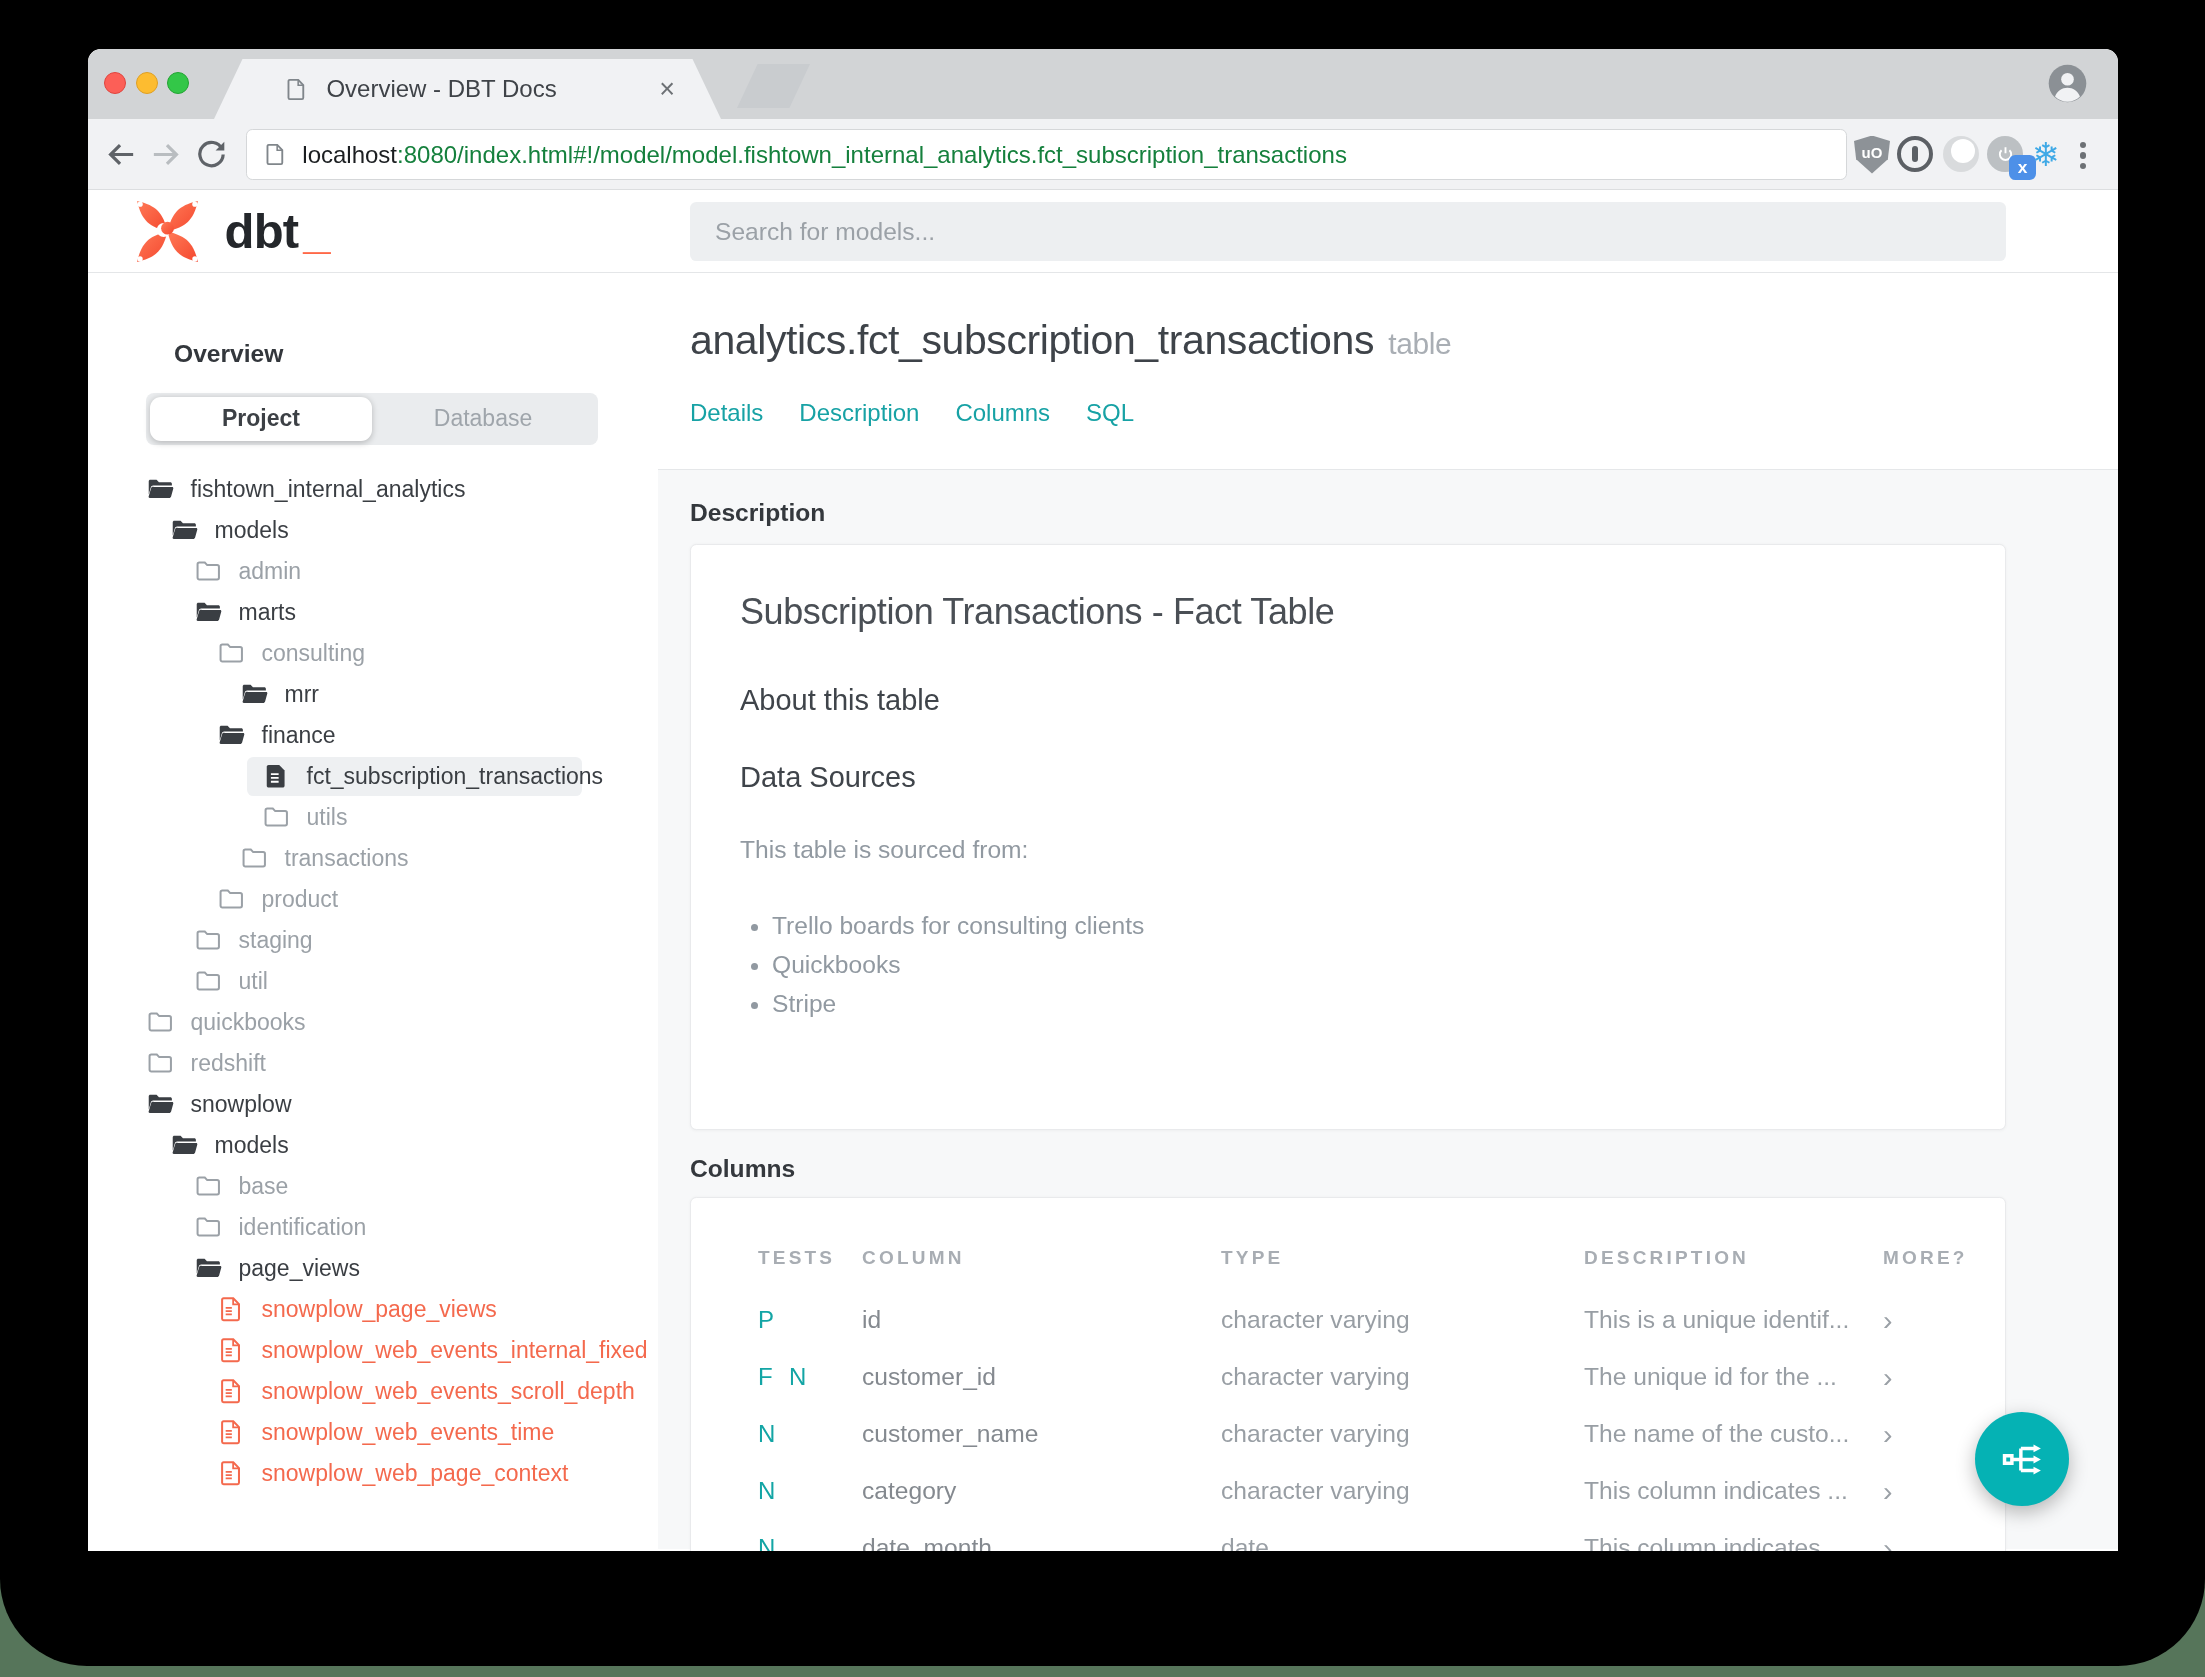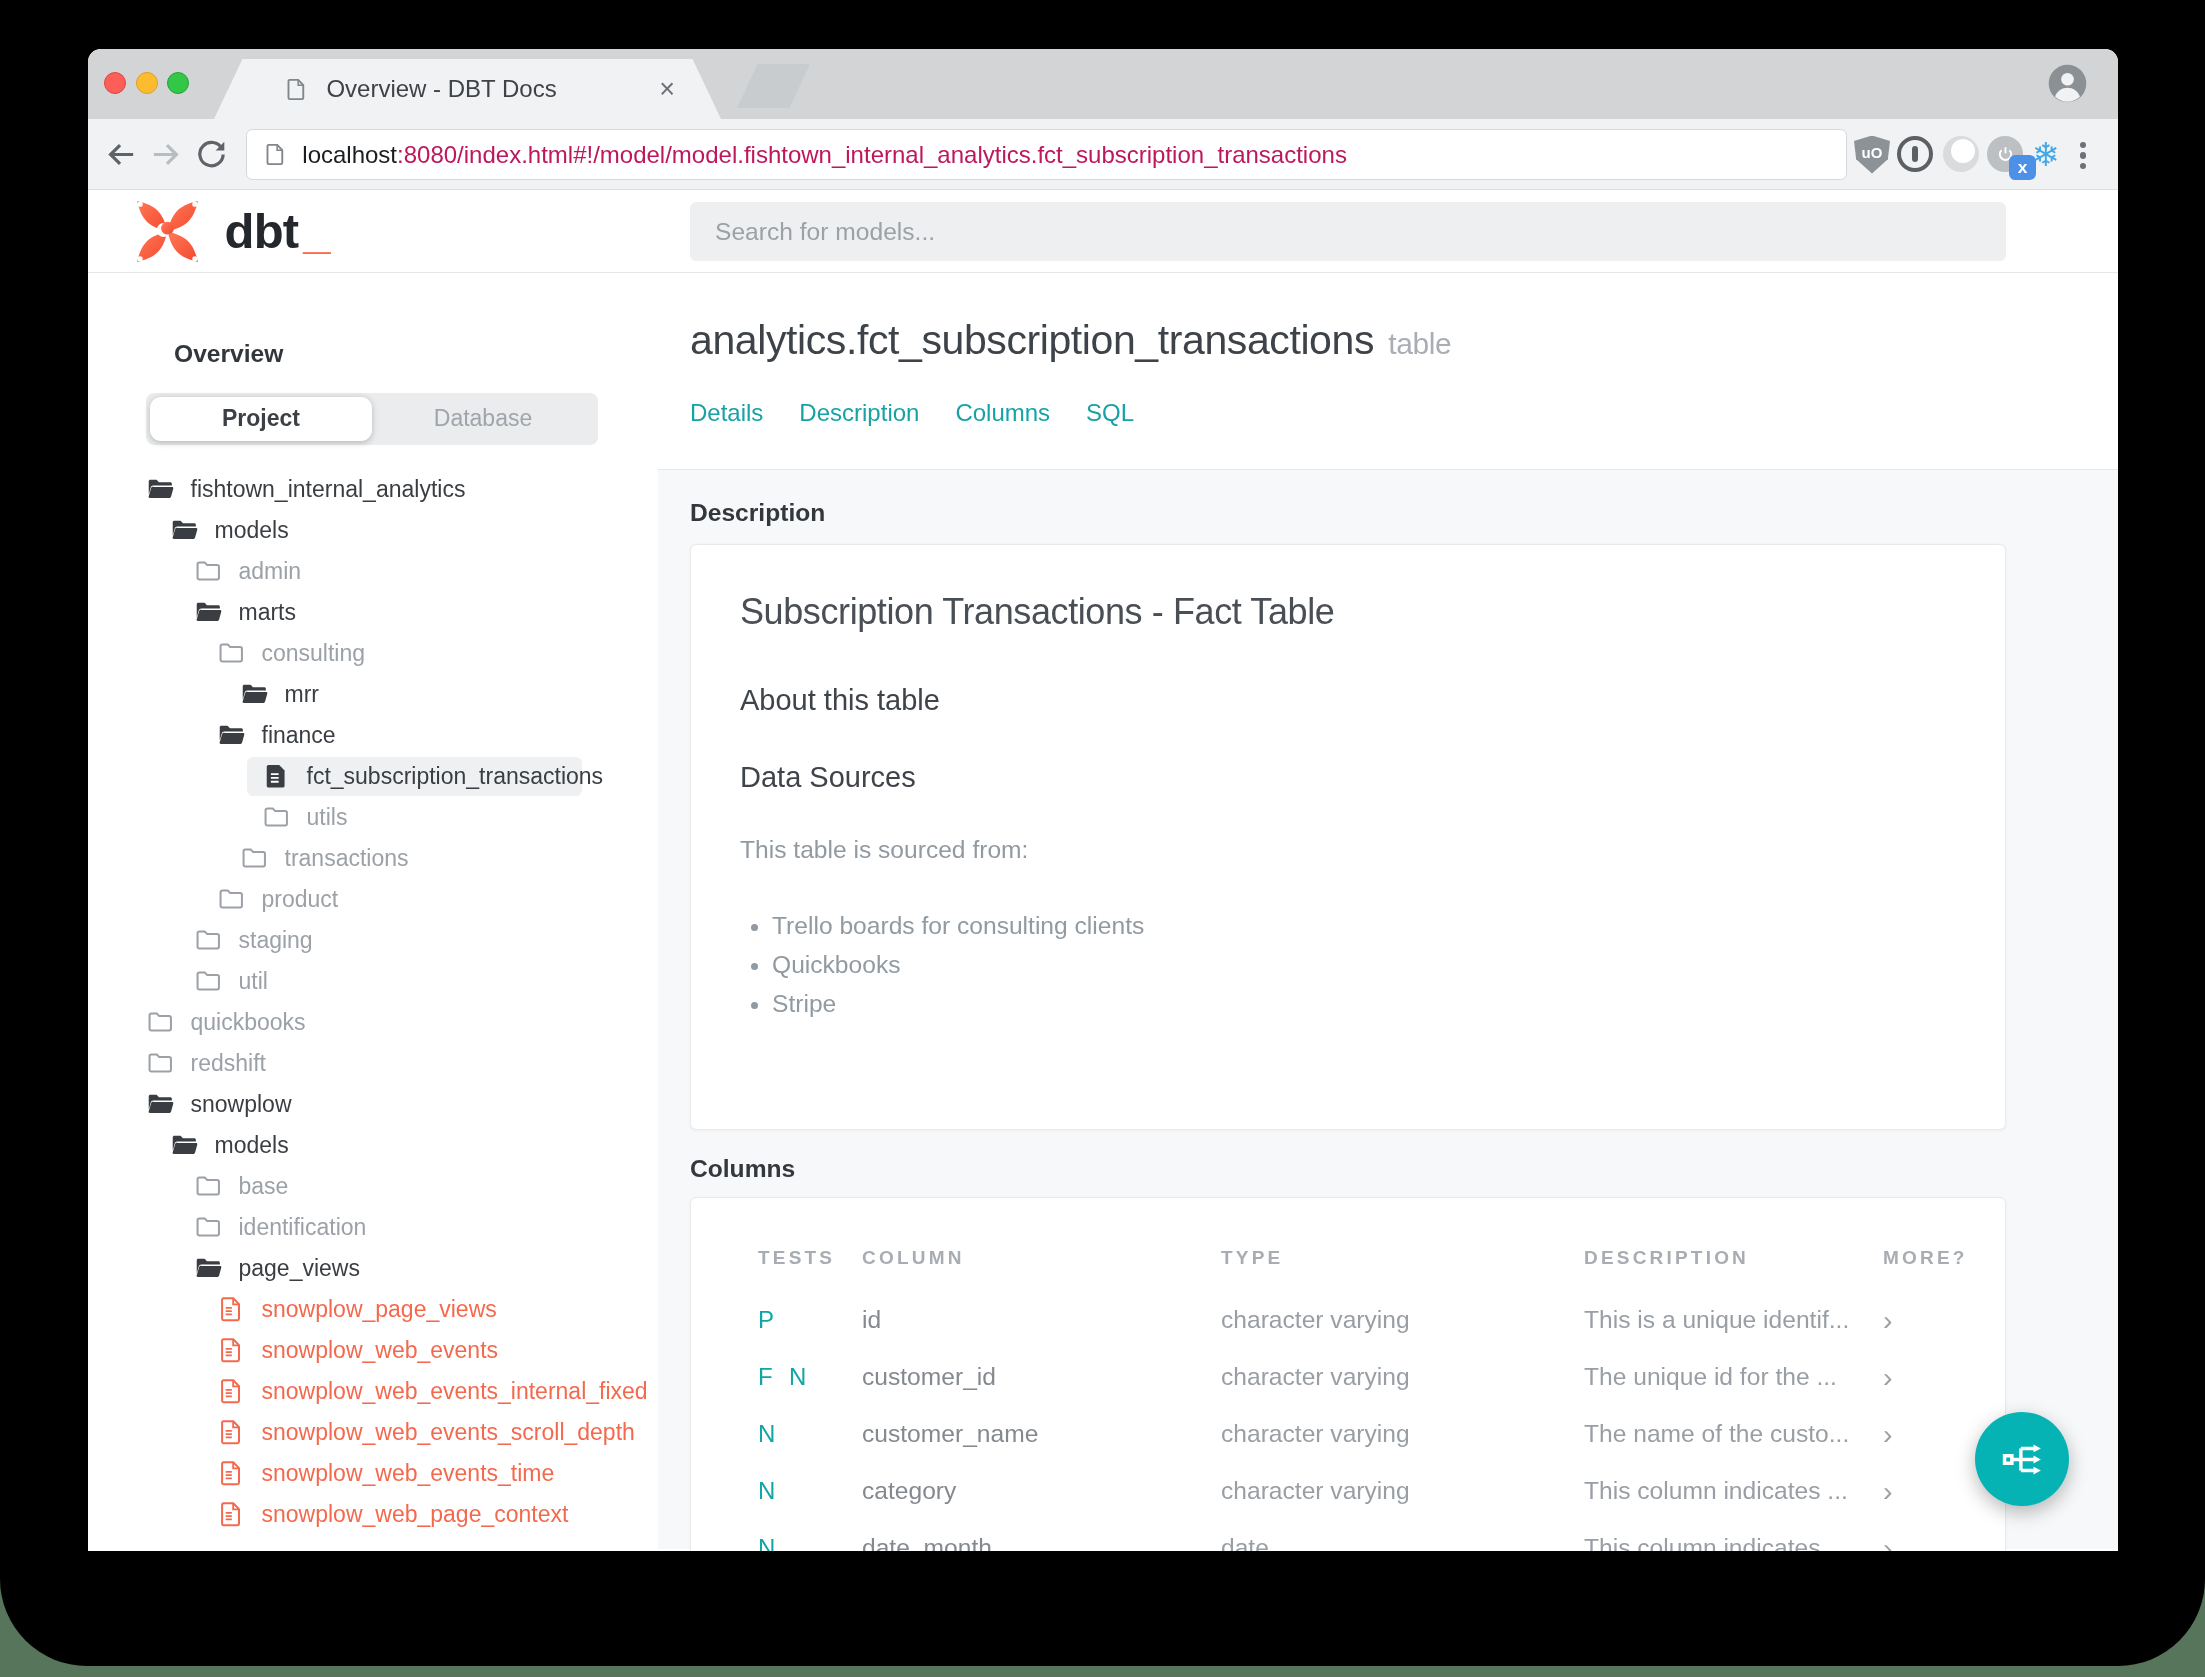--- a/index.html
+++ b/index.html
@@ -26,21 +26,21 @@
             -webkit-clip-path:polygon(20.6px 0, 100% 0, calc(100% - 20.6px) 100%, 0 100%);
             clip-path:polygon(20.6px 0, 100% 0, calc(100% - 20.6px) 100%, 0 100%); }
   .avatar { position:absolute; right:30px; top:14.3px; width:41px; height:41px; color:#8b9095; }
 
   .toolbar { position:relative; height:71px; background:#f1f2f4; border-bottom:1.6px solid #dcdee0; }
   .navbtn { position:absolute; top:18px; width:35px; height:35px; }
   .urlbar { position:absolute; left:158px; top:10.3px; width:1601px; height:51px; background:#fff; border:1.6px solid #d5d7d9; border-radius:6.3px; display:flex; align-items:center; padding:0 16px; }
   .url-doc { width:25px; height:25px; color:#80868b; flex:none; }
   .urltext { margin-left:14.3px; font-size:24px; white-space:nowrap; overflow:hidden; }
   .url-host { color:#1b1e21; }
-  .url-rest { color:#be185d; }
+  .url-rest { color:#15803d; }
   .ext { position:absolute; top:16.6px; width:38px; height:38px; }
   .shield { width:36px; height:38px; background:#8d9297; -webkit-clip-path:polygon(50% 0,100% 14%,94% 62%,50% 100%,6% 62%,0 14%); clip-path:polygon(50% 0,100% 14%,94% 62%,50% 100%,6% 62%,0 14%); color:#fff; font-size:15px; font-weight:bold; text-align:center; line-height:33px; }
   .ring { width:36px; height:36px; border:4px solid #5c6065; border-radius:50%; position:relative; }
   .ring::after { content:""; position:absolute; left:11px; top:6.3px; width:6.3px; height:16px; background:#5c6065; border-radius:3.2px; }
   .swirl { width:36px; height:36px; border-radius:50%; background:#d9dbdd; position:relative; overflow:hidden; }
   .swirl::after { content:""; position:absolute; left:8px; top:3.2px; width:24px; height:24px; border-radius:50%; background:#fff; }
   .powerwrap { position:relative; width:38px; height:38px; }
   .powercircle { width:36px; height:36px; border-radius:50%; background:#bcc0c3; }
   .powerglyph { position:absolute; left:8.7px; top:7.1px; width:19px; height:22px; }
   .xbadge { position:absolute; right:-11px; bottom:-6.3px; width:27px; height:25px; background:#4d90e8; border-radius:6.3px; color:#fff; font-size:17.4px; font-weight:bold; text-align:center; line-height:25px; }
@@ -385,26 +385,20 @@
               <svg class="ticon t-dark" viewBox="0 0 36 36" width="28.5" height="28.5">
                 <use href="#i-folder-open"></use>
               </svg>
               <span class="tlabel t-dark">page_views</span>
             </div>
           <div class="trow lv3">
               <svg class="ticon t-red" viewBox="0 0 36 36" width="28.5" height="28.5">
                 <use href="#i-file-red"></use>
               </svg>
               <span class="tlabel t-red">snowplow_page_views</span>
-            </div>
-          <div class="trow lv3">
-              <svg class="ticon t-red" viewBox="0 0 36 36" width="28.5" height="28.5">
-                <use href="#i-file-red"></use>
-              </svg>
-              <span class="tlabel t-red">snowplow_web_events</span>
             </div>
           <div class="trow lv3">
               <svg class="ticon t-red" viewBox="0 0 36 36" width="28.5" height="28.5">
                 <use href="#i-file-red"></use>
               </svg>
               <span class="tlabel t-red">snowplow_web_events_internal_fixed</span>
             </div>
           <div class="trow lv3">
               <svg class="ticon t-red" viewBox="0 0 36 36" width="28.5" height="28.5">
                 <use href="#i-file-red"></use>

